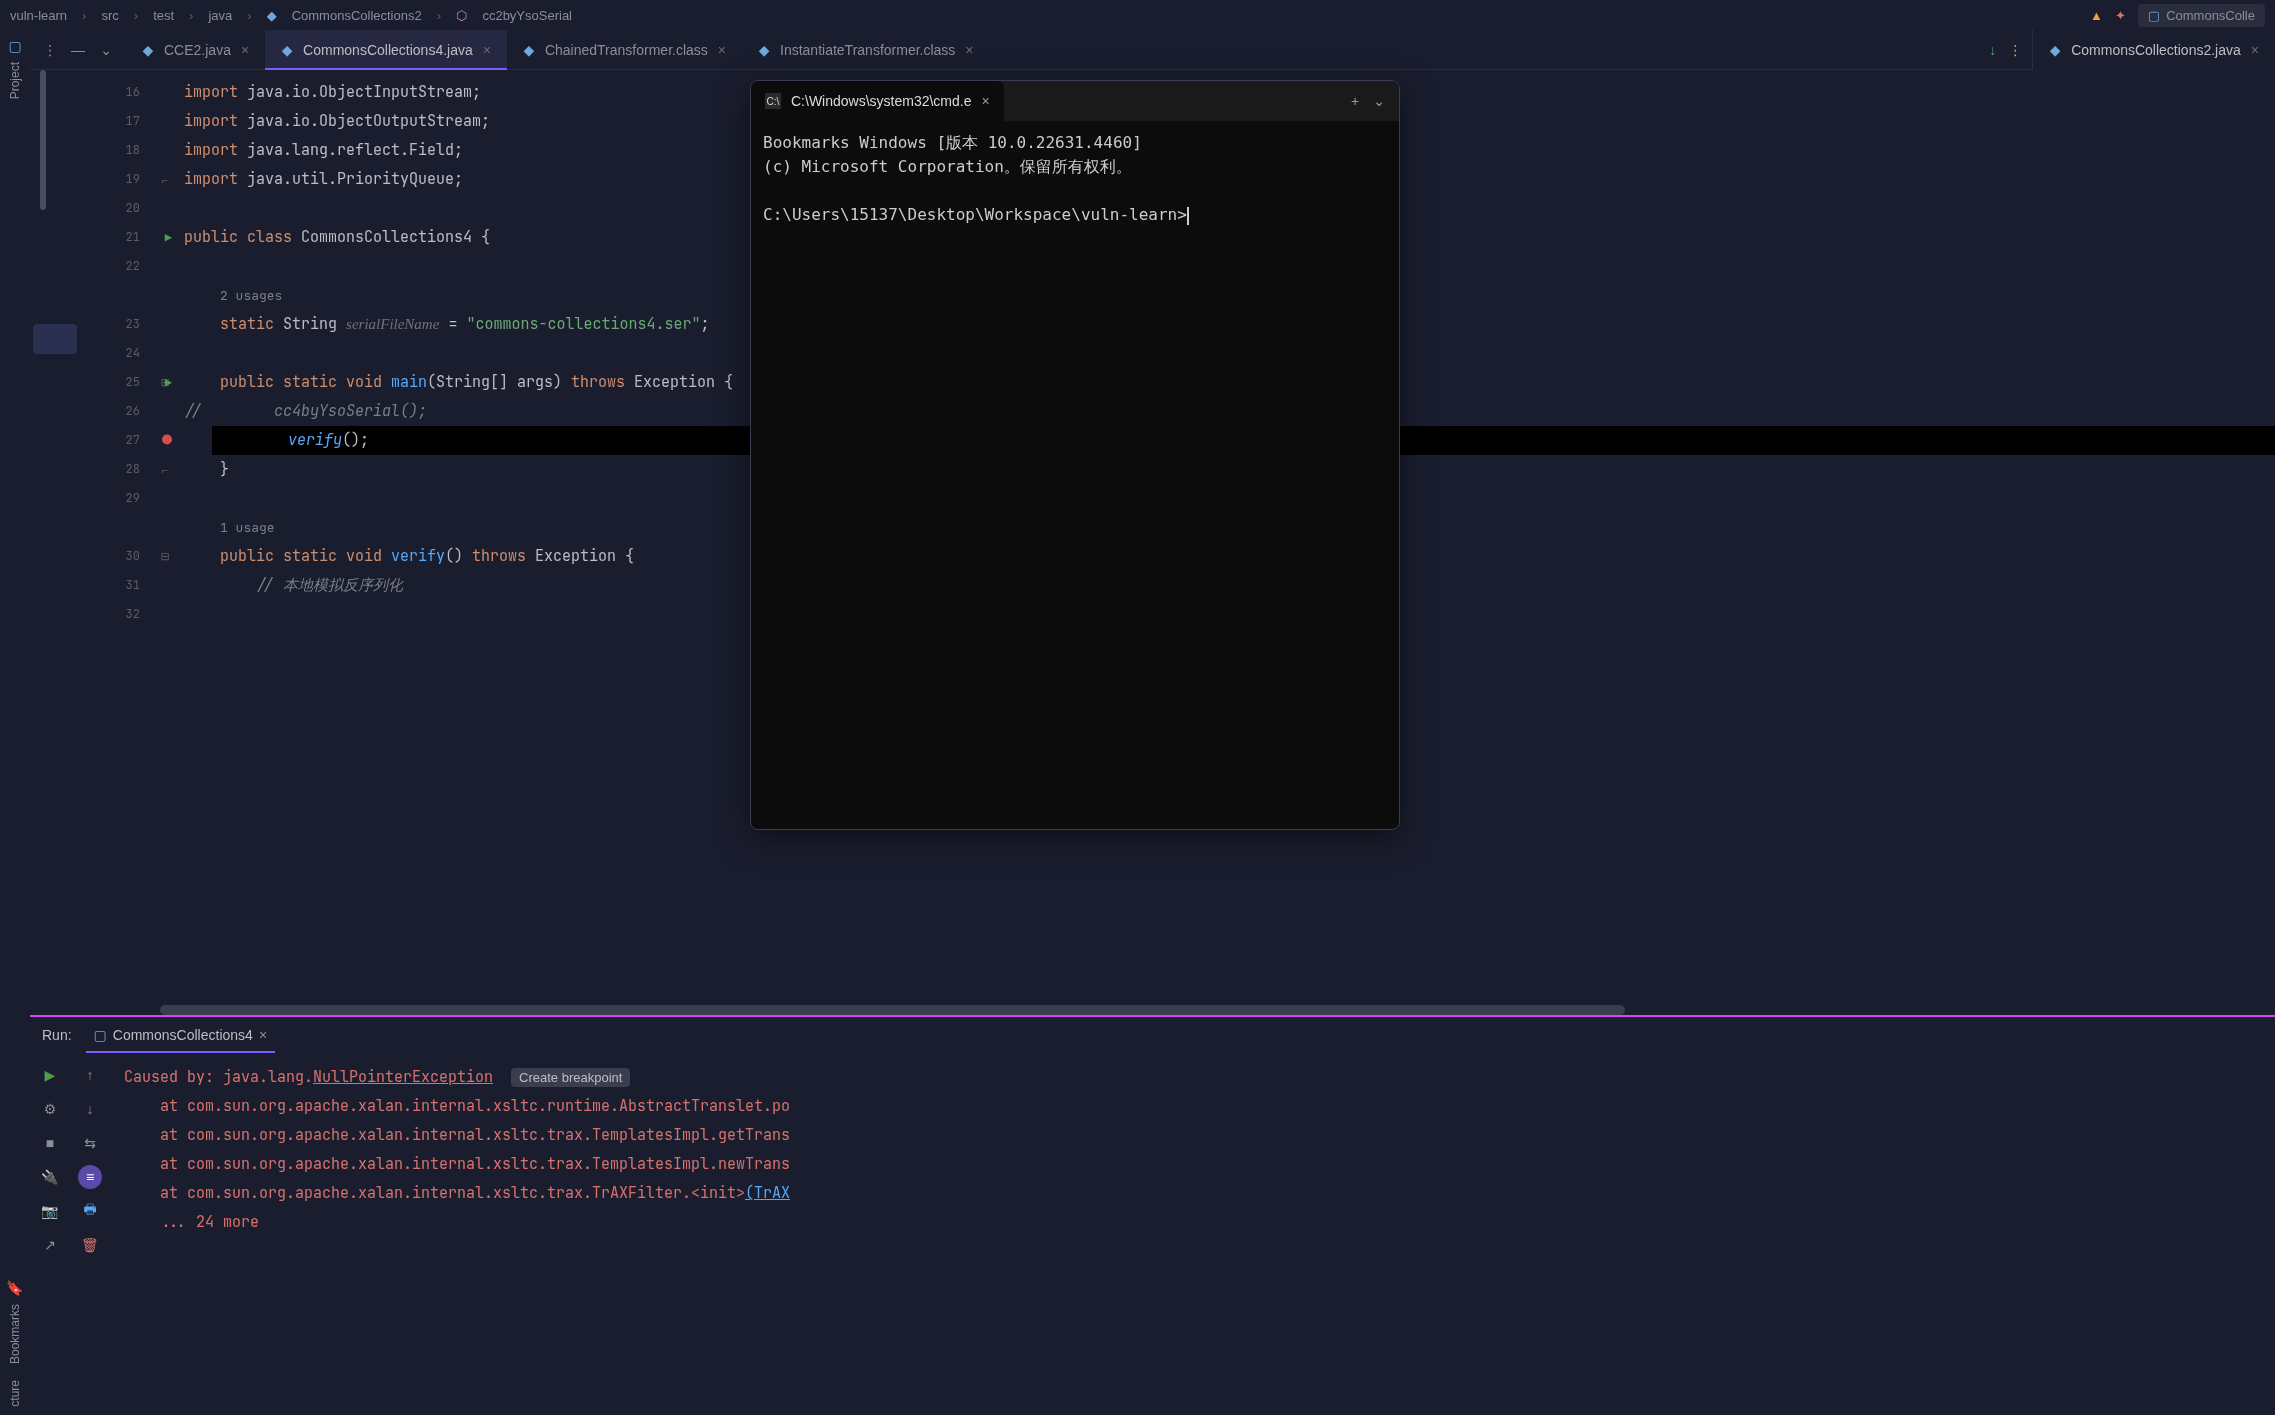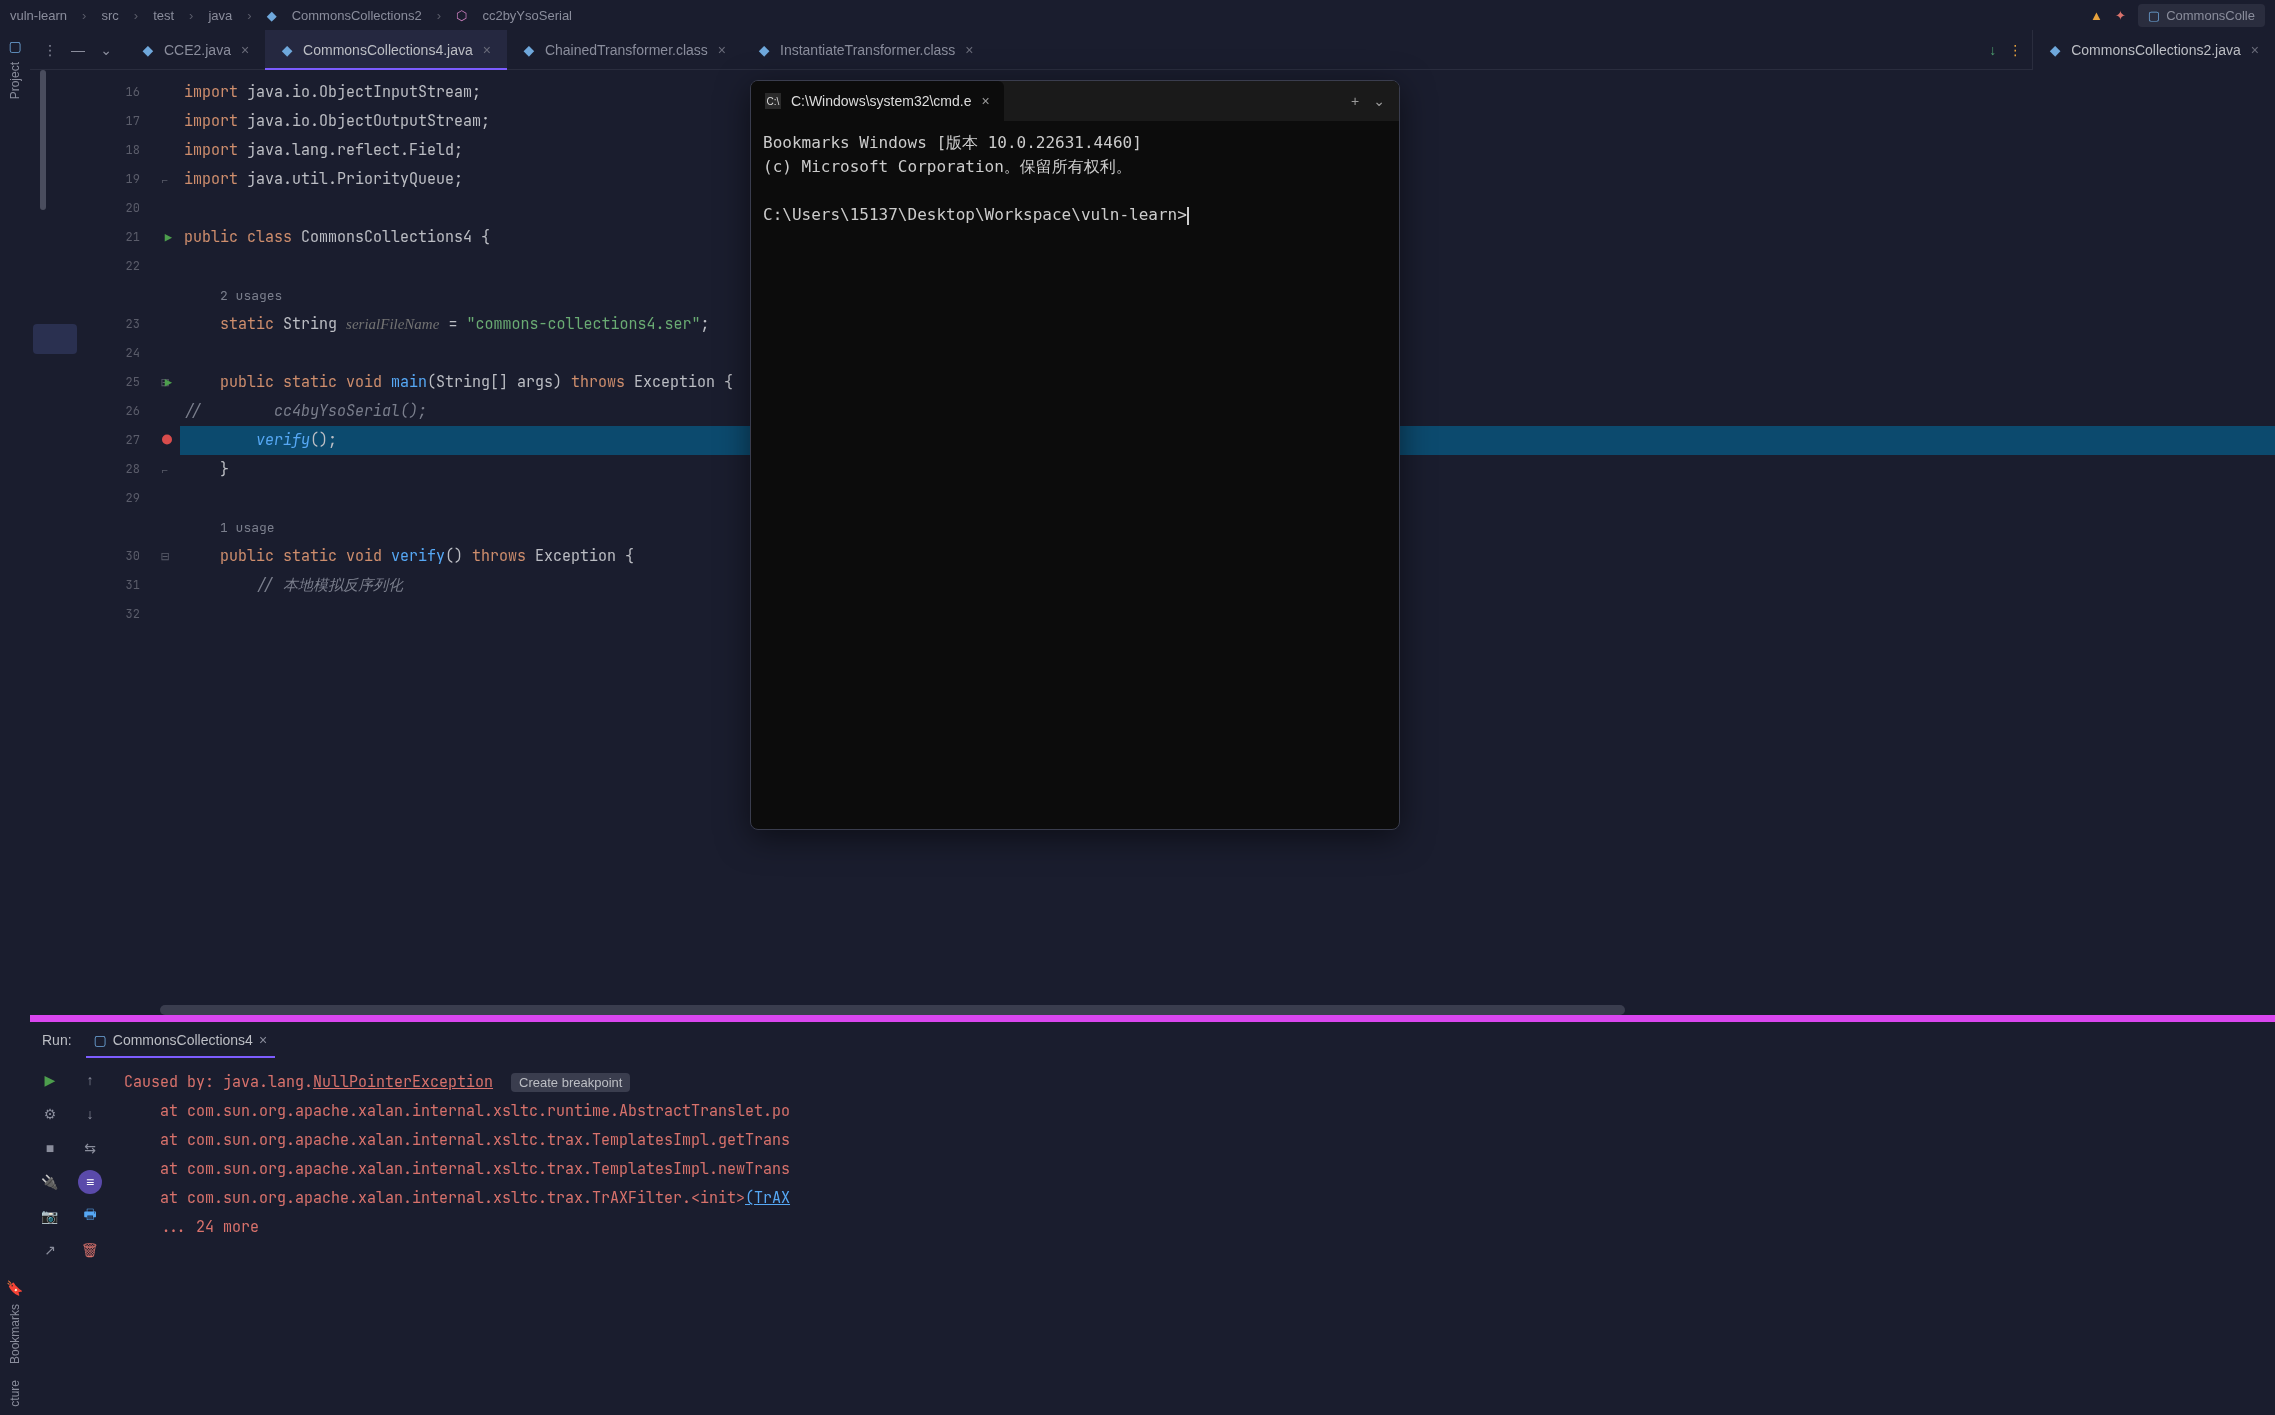--- a/index.html
+++ b/index.html
@@ -178,21 +178,22 @@
   font-size: 15px;
   overflow: hidden;
 }
 .code-line {
   height: 29px;
   line-height: 29px;
   white-space: pre;
   padding-left: 4px;
 }
 .code-line.bp-line {
-  background: #0c4a6e;
+  background: #000000;
+  margin-left: 32px;
 }
 .kw { color: #cf8e6d; }
 .str { color: #6aab73; }
 .com { color: #7a7e8c; font-style: italic; }
 .fn { color: #56a8f5; }
 .fn-italic { color: #56a8f5; font-style: italic; }
 .field-italic { color: #737373; font-style: italic; font-family: Liberation Serif, serif; }
 .hint { color: #7a7e8c; font-size: 13px; }
 .editor-scroll-indicator {
   position: absolute;
@@ -213,21 +214,21 @@
   border-radius: 5px;
 }
 
 .run-panel {
   position: absolute;
   left: 30px;
   right: 0;
   bottom: 0;
   height: 400px;
   background: #1a1d2e;
-  border-top: 7px solid #d946ef;
+  border-top: 2px solid #d946ef;
 }
 .run-header {
   height: 36px;
   display: flex;
   align-items: center;
   padding: 0 12px;
   gap: 14px;
 }
 .run-title { color: #bcbec4; font-size: 14px; }
 .run-tab {

